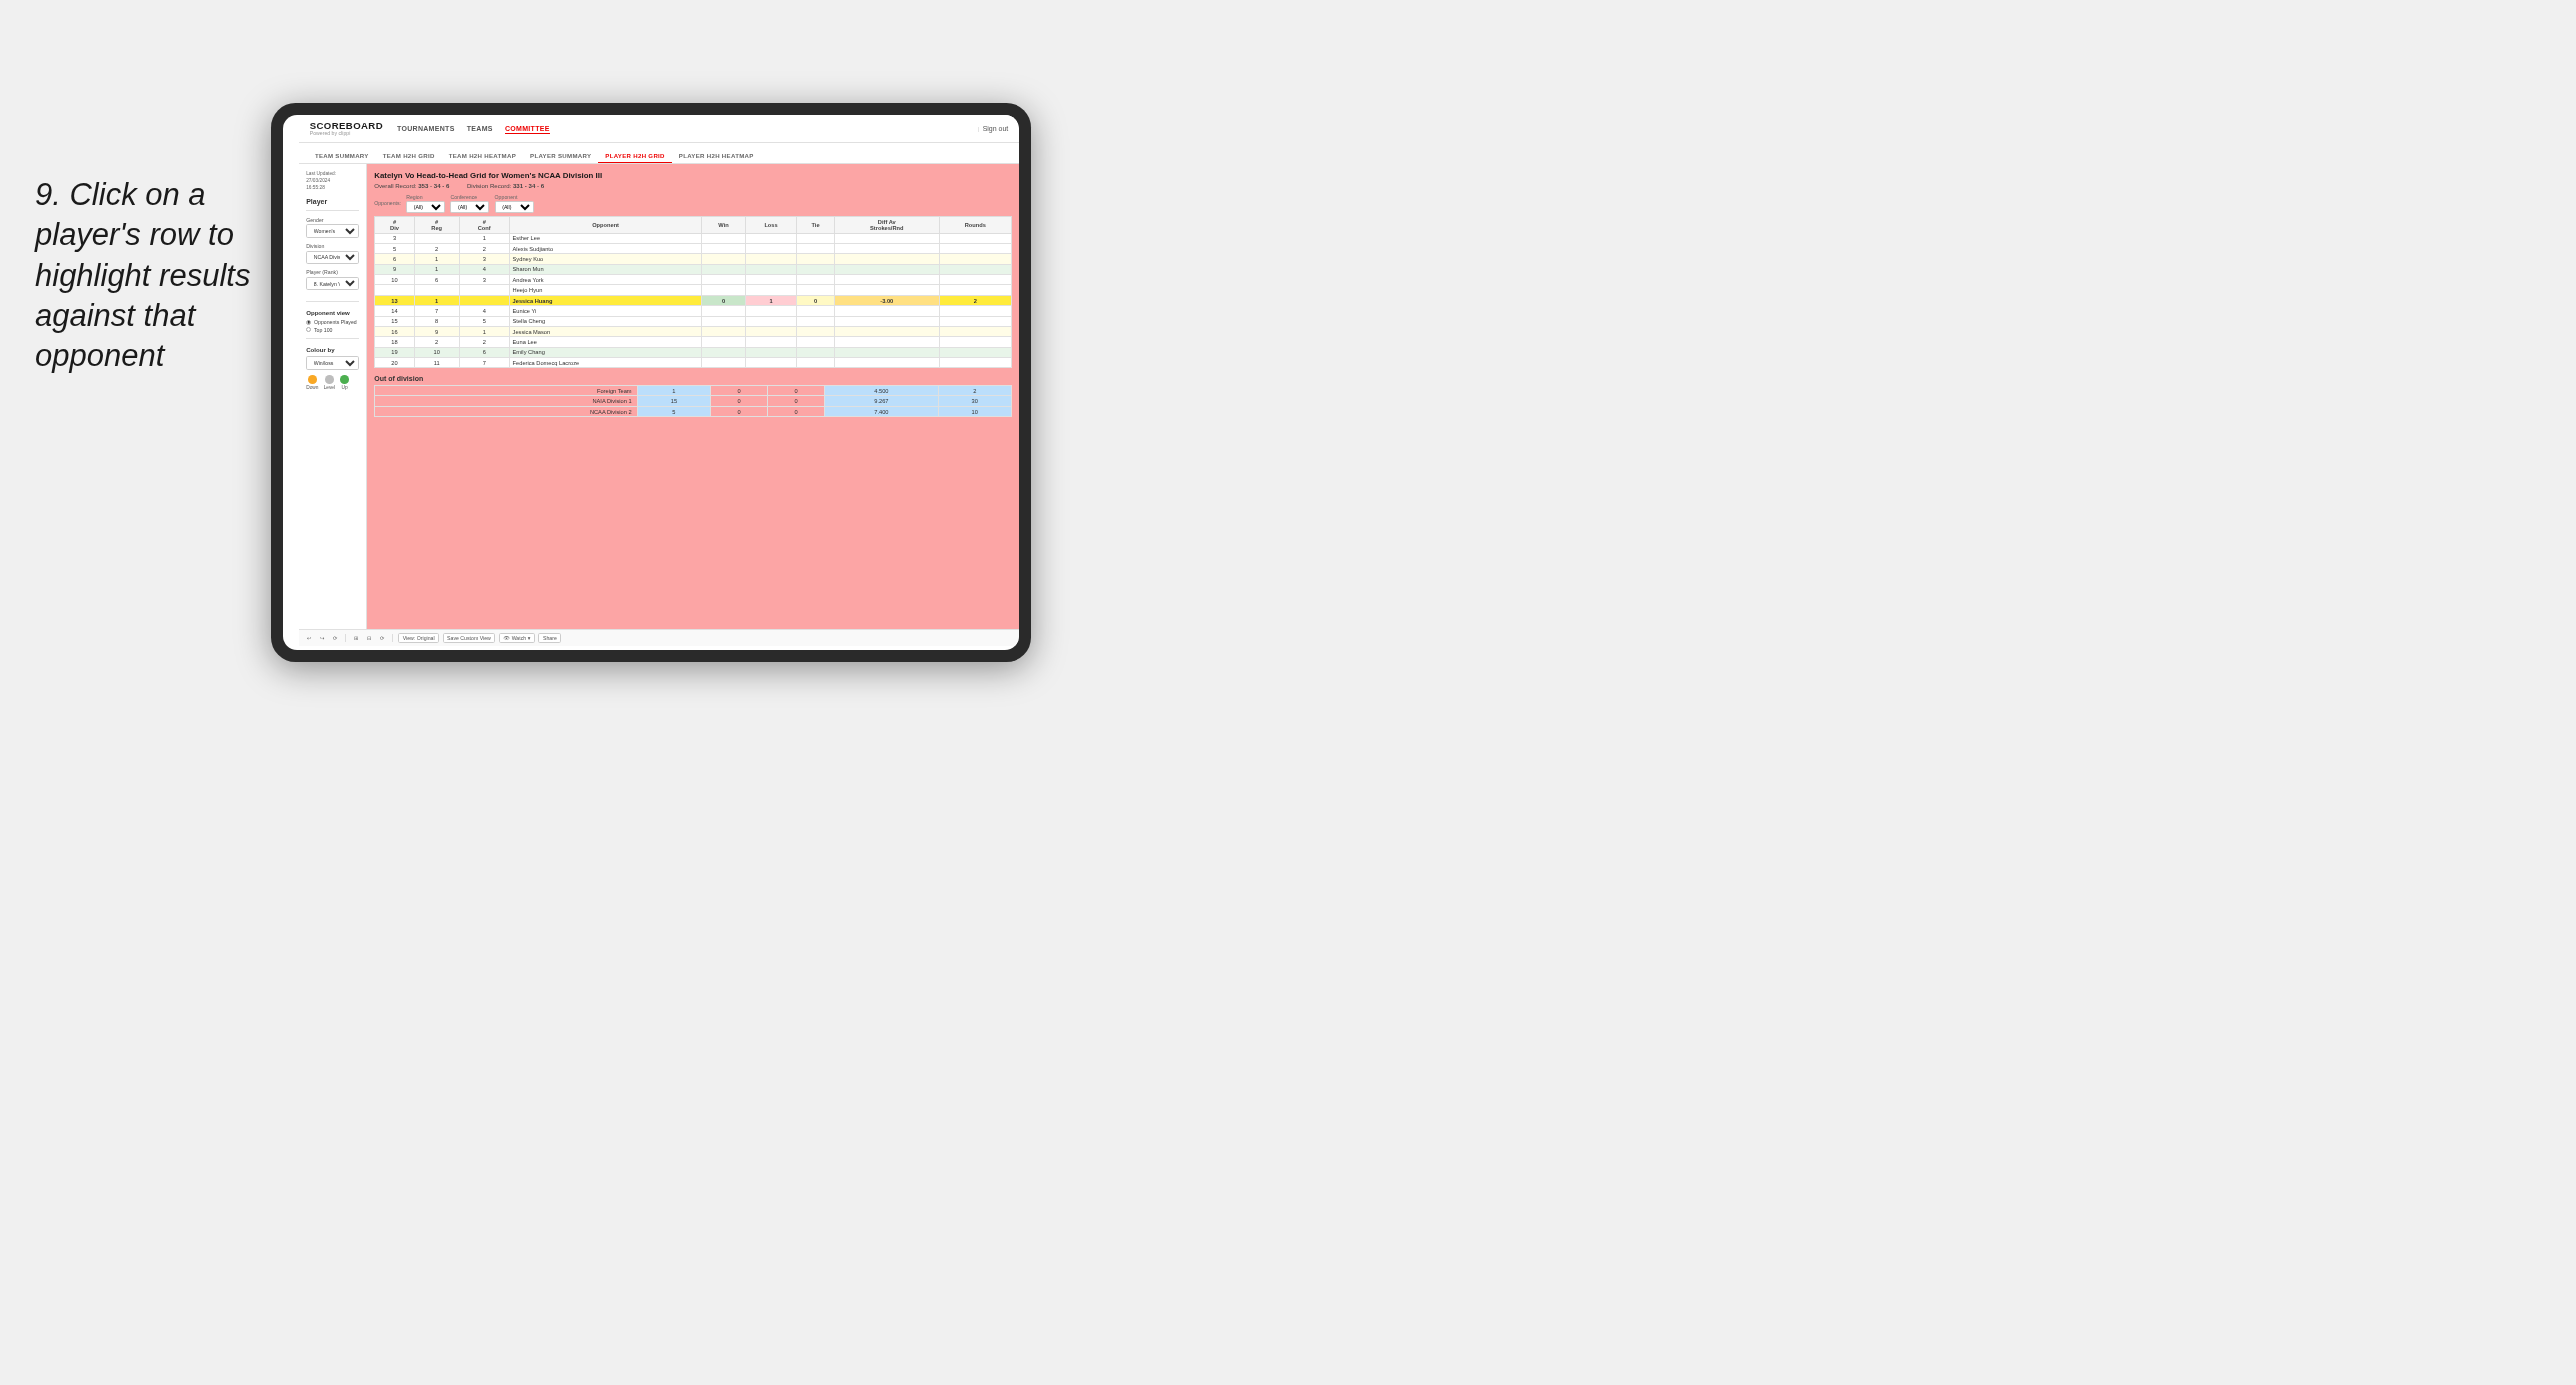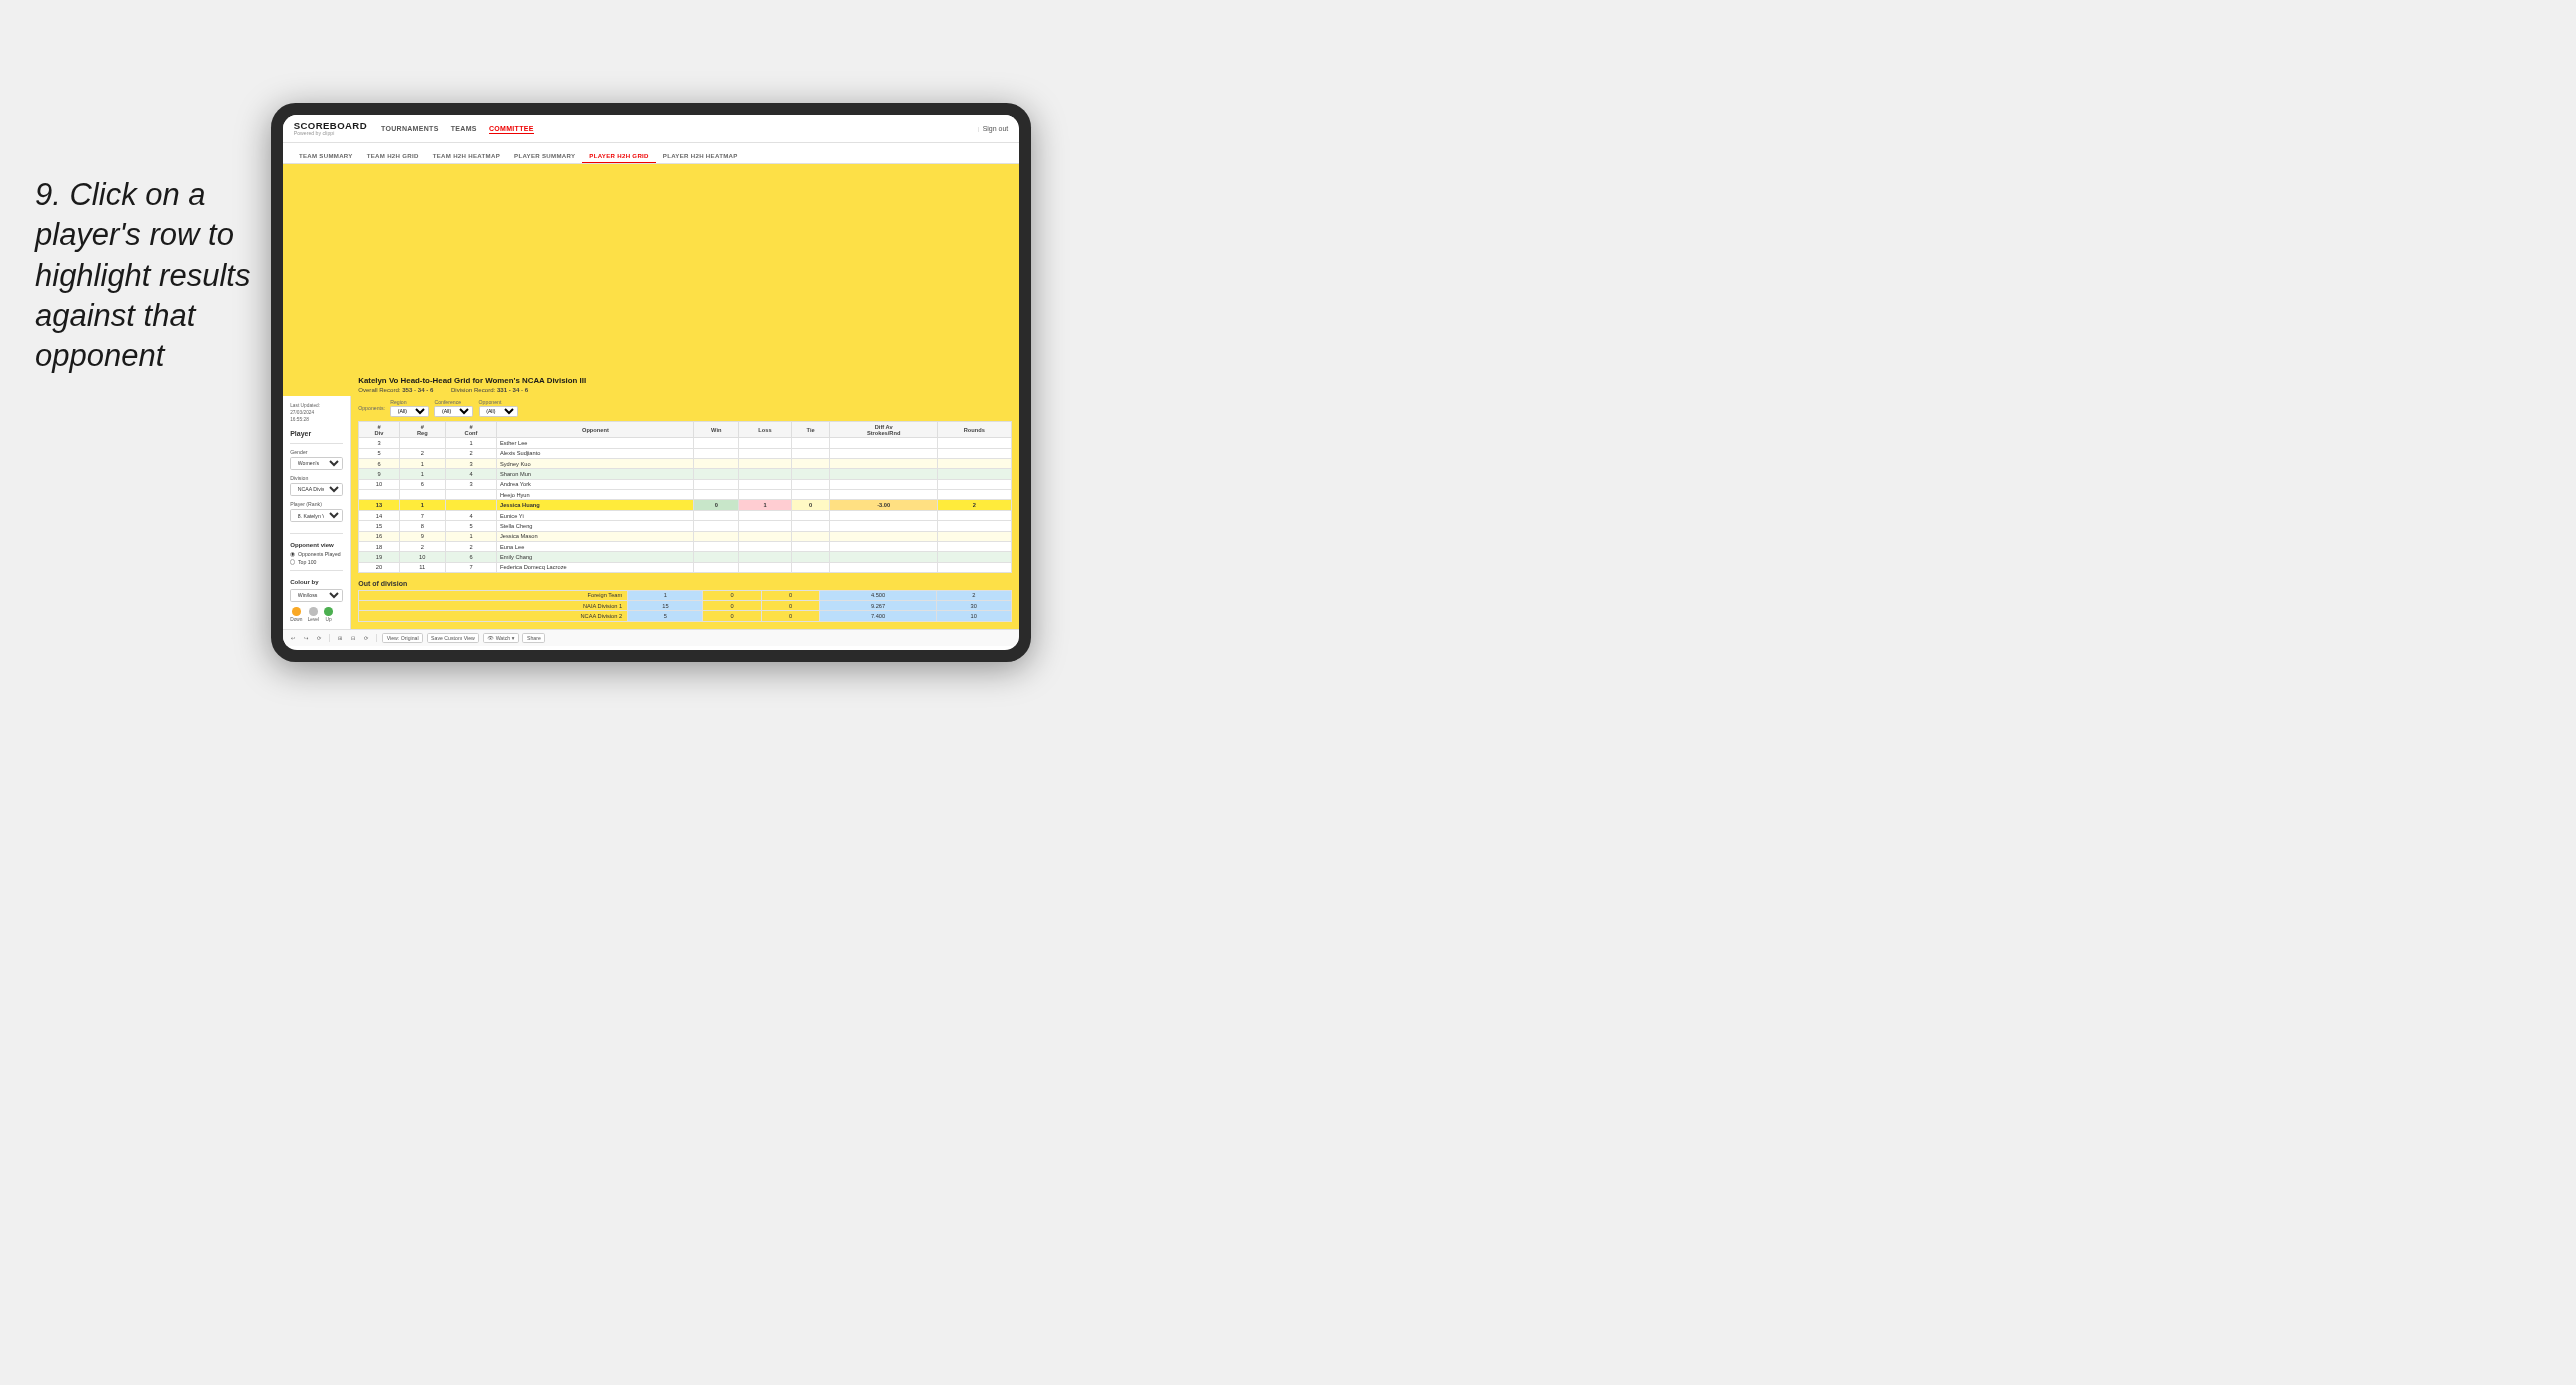--- a/index.html
+++ b/index.html
@@ -26,20 +26,21 @@
 
     .tablet-screen {
       position: absolute;
       left: 12.2px;
       top: 12.2px;
       right: 12.2px;
       bottom: 12.2px;
       background: #fff;
       border-radius: 14px;
       overflow: hidden;
+      padding-left: 16px;
     }
 
     
     .nav-bar {
       display: flex;
       align-items: center;
       background: #fff;
       border-bottom: 0.9px solid #e0e0e0;
       padding: 0 10.5px;
       height: 28px;
@@ -115,24 +116,23 @@
     }
 
     .tab-item.active {
       color: #e00;
       border-bottom: 1.7px solid #e00;
     }
 
     
     .main-content {
       display: flex;
-      background: #fde047;
+      background: #fca5a5;
       height: calc(100% - 49px - 21px);
       overflow: hidden;
-      align-items: flex-end;
     }
 
     
     .sidebar {
       width: 68px;
       background: #fff;
       border-right: 0.9px solid #e0e0e0;
       padding: 7px;
       font-size: 6.1px;
       overflow-y: auto;

